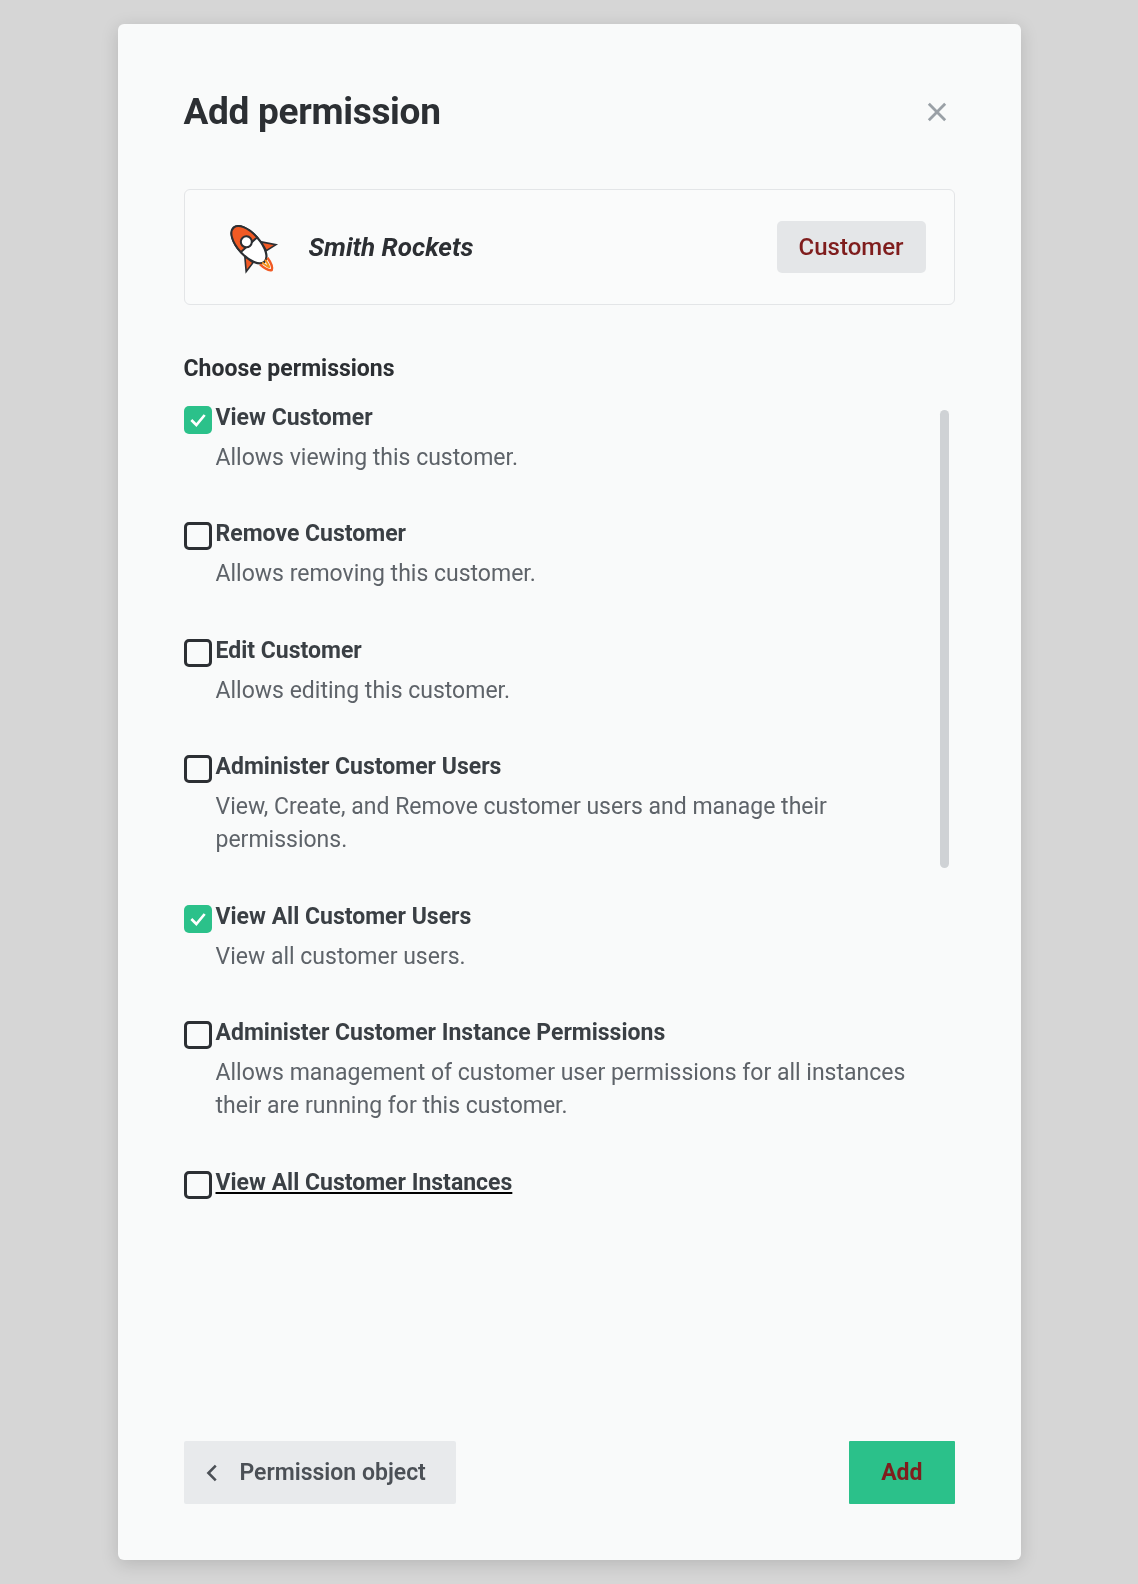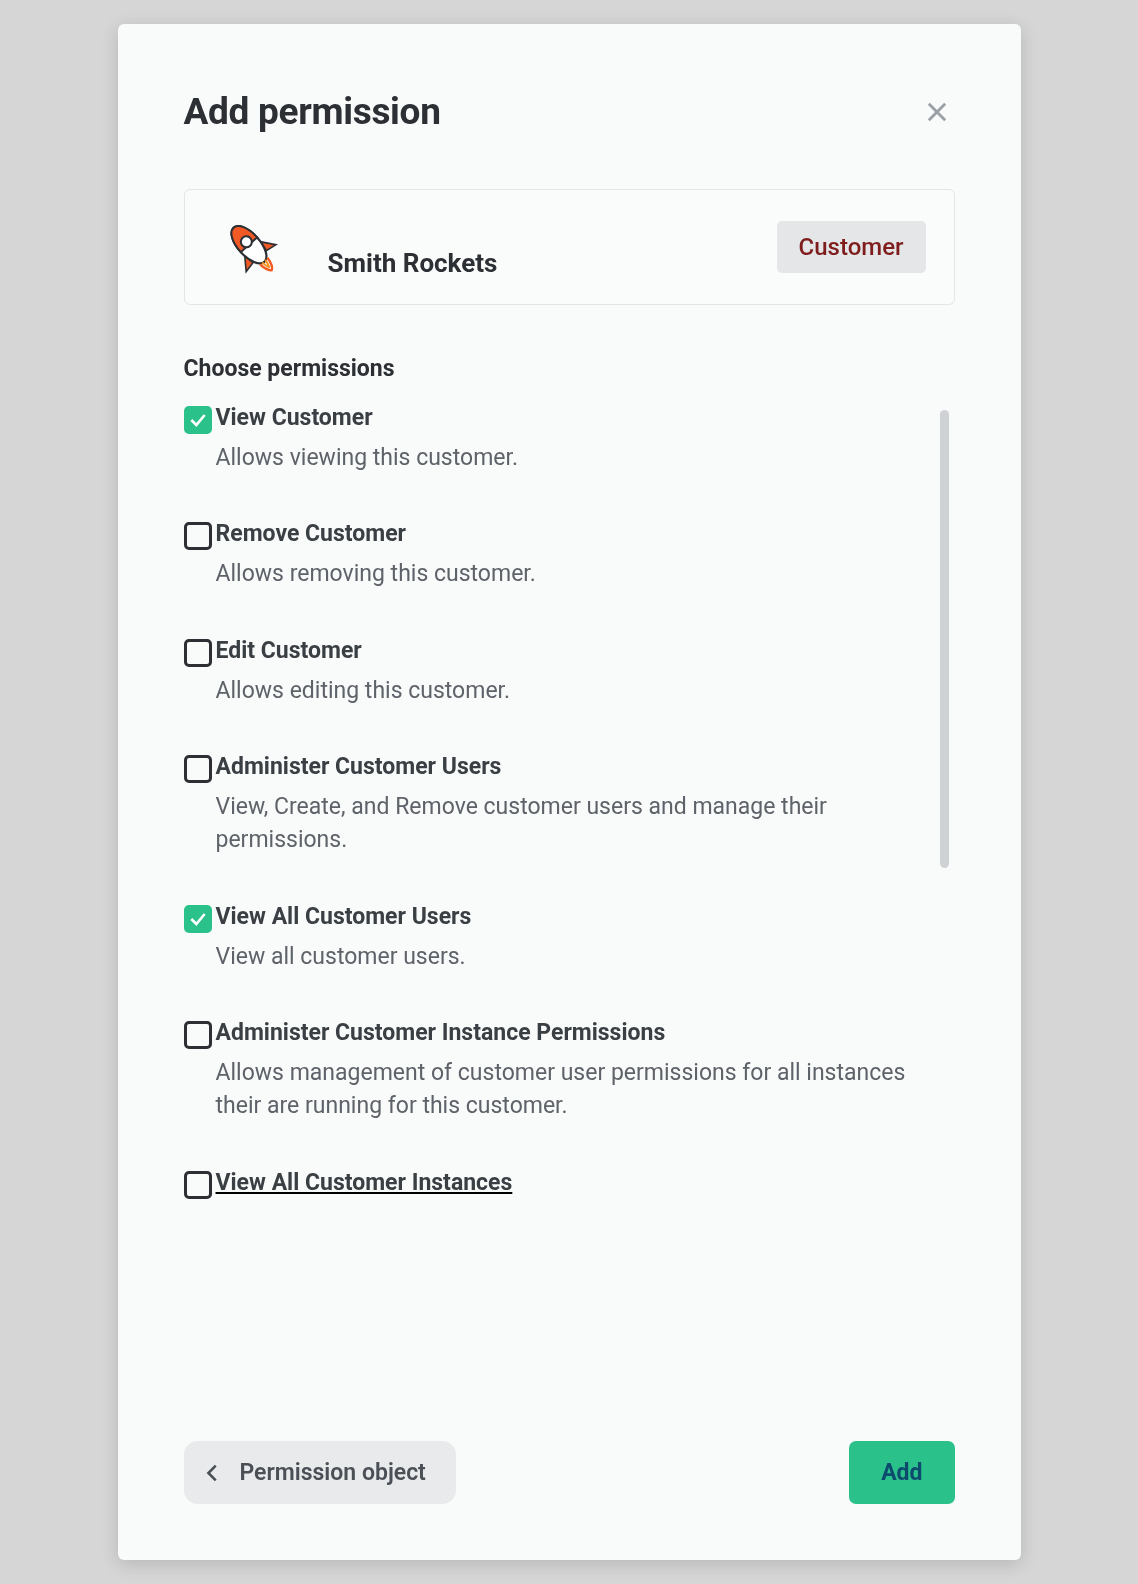--- a/index.html
+++ b/index.html
@@ -47,22 +47,23 @@
     border-radius: 6px;
     padding: 26px 28px;
     display: flex;
     align-items: center;
     justify-content: space-between;
     background: #fafbfb;
     margin-bottom: 50px;
   }
   .subject-left {
     display: flex;
-    align-items: flex-end;
-    gap: 39px;
+    align-items: center;
+    gap: 20px;
+    font-style: italic;
   }
   .rocket-icon { width: 76px; height: 62px; }
   .subject-name {
     font-size: 26px;
     font-weight: 700;
     color: #2c2f33;
   }
   .badge {
     background: #e4e6e8;
     color: #7f1d1d;
@@ -136,34 +137,34 @@
     align-items: center;
     justify-content: space-between;
     padding-top: 44px;
   }
   .back-btn {
     background: #e8eaec;
     color: #4b5056;
     font-size: 23px;
     font-weight: 600;
     padding: 18px 30px 18px 18px;
-    border-radius: 14px;
+    border-radius: 2px;
     display: flex;
     align-items: center;
     gap: 16px;
     cursor: pointer;
   }
   .back-btn svg { width: 22px; height: 22px; stroke: #4b5056; stroke-width: 2.8; fill: none; }
   .add-btn {
     background: #2bc18a;
-    color: #0c4a6e;
+    color: #7f1d1d;
     font-size: 23px;
     font-weight: 700;
     padding: 18px 32px;
-    border-radius: 7px;
+    border-radius: 1px;
     cursor: pointer;
   }
   .last-item { margin-bottom: 0; text-decoration: underline; }
 </style>
 </head>
 <body>
 
 <div class="panel">
 
   <div class="header-row">

